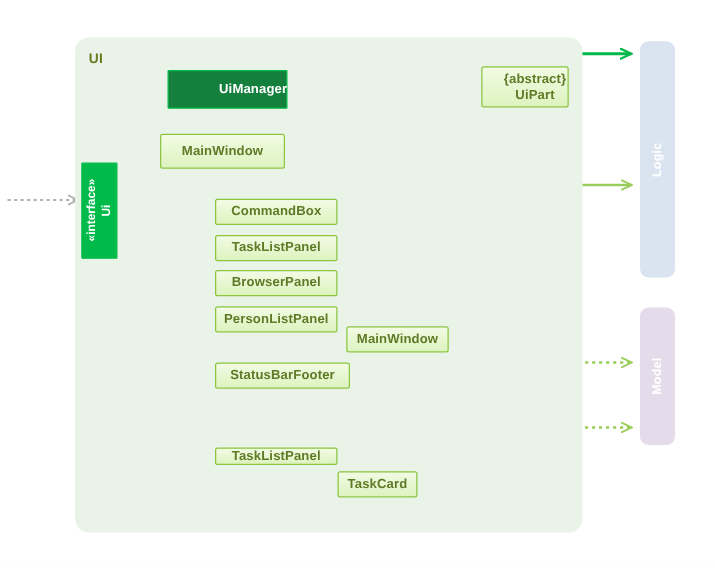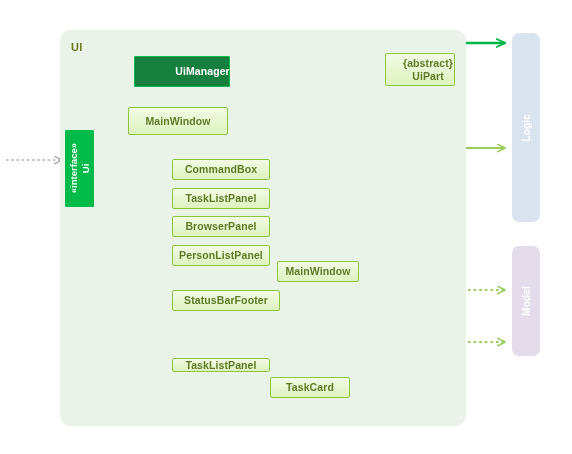--- a/index.html
+++ b/index.html
@@ -106,21 +106,21 @@
   #n-uipart .abs { font-weight: bold; }
 
   #n-commandbox     { left: 172px; top: 159px; width: 98px;  height: 21px; text-align: center; }
   #n-resultdisplay  { left: 172px; top: 188px; width: 98px;  height: 21px; }
   #n-browserpanel   { left: 172px; top: 216px; width: 98px;  height: 21px; }
   #n-personlistpanel{ left: 172px; top: 245px; width: 98px;  height: 21px; }
   #n-personcard     { left: 277px; top: 261px; width: 82px;  height: 21px; }
   #n-statusbarfooter{ left: 172px; top: 290px; width: 108px;  height: 21px; }
   #n-helpwindow     { left: 172px; top: 322px; width: 98px;  height: 21px; }
   #n-tasklistpanel  { left: 172px; top: 358px; width: 98px;  height: 14px; }
-  #n-taskcard       { left: 270px; top: 377px; width: 80px;  height: 21px; }
+  #n-taskcard       { left: 270px; top: 377px; width: 64px;  height: 21px; }
 
   
   #n-ui-interface {
     position: absolute;
     left: 65px; top: 130px; width: 29px; height: 77px;
     box-sizing: border-box;
     background: #00ba4a;
     border: 1.6px solid #00ba4a;
     border-radius: 1px;
     display: flex;

